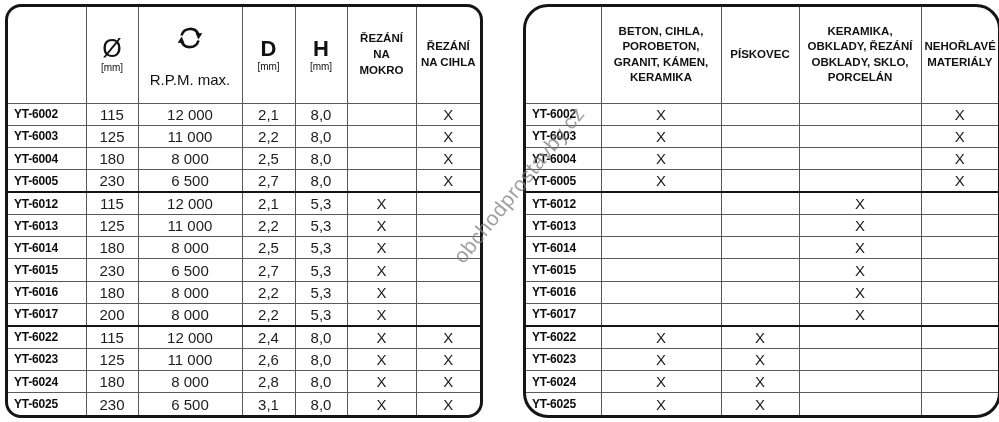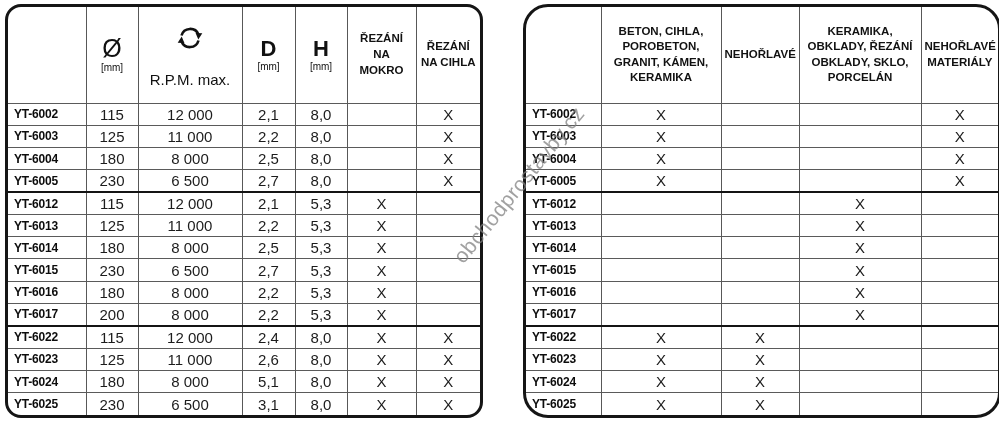--- a/index.html
+++ b/index.html
@@ -244,21 +244,21 @@
             <td>11 000</td>
             <td>2,6</td>
             <td>8,0</td>
             <td>X</td>
             <td>X</td>
           </tr>
           <tr>
             <td class="code">YT-6024</td>
             <td>180</td>
             <td>8 000</td>
-            <td>5,1</td>
+            <td>2,8</td>
             <td>8,0</td>
             <td>X</td>
             <td>X</td>
           </tr>
           <tr>
             <td class="code">YT-6025</td>
             <td>230</td>
             <td>6 500</td>
             <td>3,1</td>
             <td>8,0</td>
@@ -278,21 +278,21 @@
         <col style="width:122px">
           <col>
       </colgroup>
       <thead>
         <tr>
           <th></th>
           <th>
             <div class="hdr-small">BETON, CIHLA, POROBETON, GRANIT, KÁMEN, KERAMIKA</div>
           </th>
           <th>
-            <div class="hdr-small">NEHOŘLAVÉ</div>
+            <div class="hdr-small">PÍSKOVEC</div>
           </th>
           <th>
             <div class="hdr-small">KERAMIKA, OBKLADY, ŘEZÁNÍ OBKLADY, SKLO, PORCELÁN</div>
           </th>
           <th>
             <div class="hdr-small">NEHOŘLAVÉ MATERIÁLY</div>
           </th>
         </tr>
       </thead>
       <tbody>

